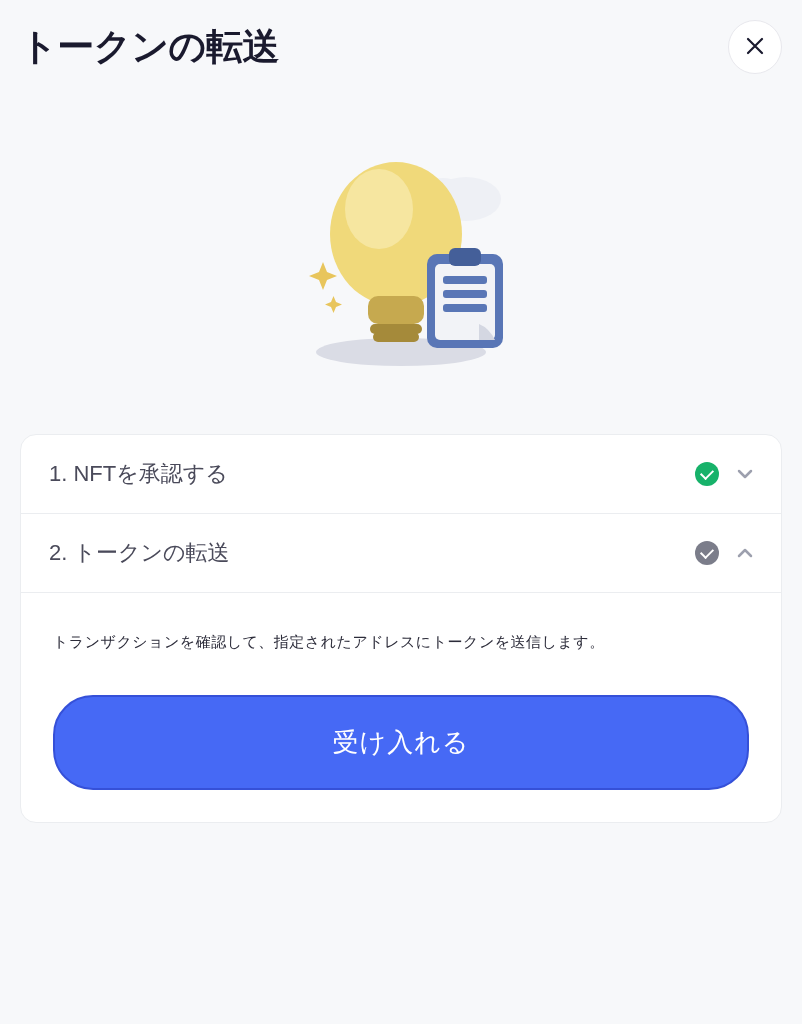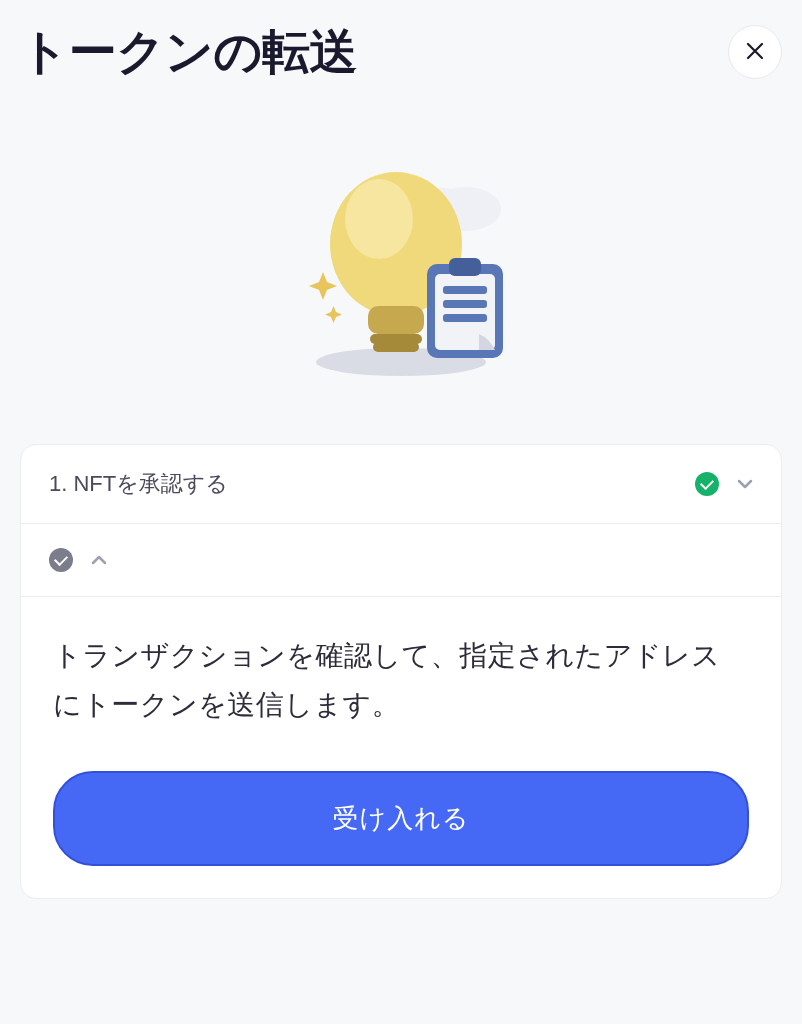--- a/index.html
+++ b/index.html
@@ -15,21 +15,21 @@
       padding: 20px;
       overflow: hidden;
     }
     .header {
       display: flex;
       justify-content: space-between;
       align-items: center;
       margin-bottom: 30px;
     }
     .title {
-      font-size: 48px;
+      font-size: 37px;
       font-weight: 700;
       color: #1a1a2e;
       letter-spacing: -0.5px;
     }
     .close-btn {
       width: 54px;
       height: 54px;
       border-radius: 50%;
       background: #fff;
       border: 1px solid #e8e8ed;
@@ -111,26 +111,25 @@
     }
     .chevron {
       color: #9da0ae;
       font-size: 14px;
       display: flex;
     }
     .step-body {
       padding: 36px 32px 32px 32px;
     }
     .step-description {
-      font-size: 28px;
+      font-size: 15px;
       color: #2c2c3a;
       line-height: 1.75;
       letter-spacing: 0.5px;
       margin-bottom: 40px;
-      font-family: Liberation Mono, monospace;
     }
     .primary-btn {
       width: 100%;
       padding: 28px;
       background: #4669f5;
       border: 2px solid #3550d8;
       border-radius: 40px;
       color: #fff;
       font-size: 26px;
       font-weight: 400;
@@ -193,20 +192,21 @@
       <span class="status-icon status-complete"></span>
       <span class="chevron">
         <svg width="16" height="10" viewBox="0 0 16 10">
             <path d="M2 2 L8 8 L14 2" stroke="#9da0ae" stroke-width="2.5" fill="none" stroke-linecap="round" stroke-linejoin="round"></path>
           </svg>
       </span>
     </div>
   </div>
 
   <div class="step-header">
+    <span class="step-label">2. トークンの転送</span>
     <div class="step-right">
       <span class="status-icon status-current"></span>
       <span class="chevron">
         <svg width="16" height="10" viewBox="0 0 16 10">
             <path d="M2 8 L8 2 L14 8" stroke="#9da0ae" stroke-width="2.5" fill="none" stroke-linecap="round" stroke-linejoin="round"></path>
           </svg>
       </span>
     </div>
   </div>
 

